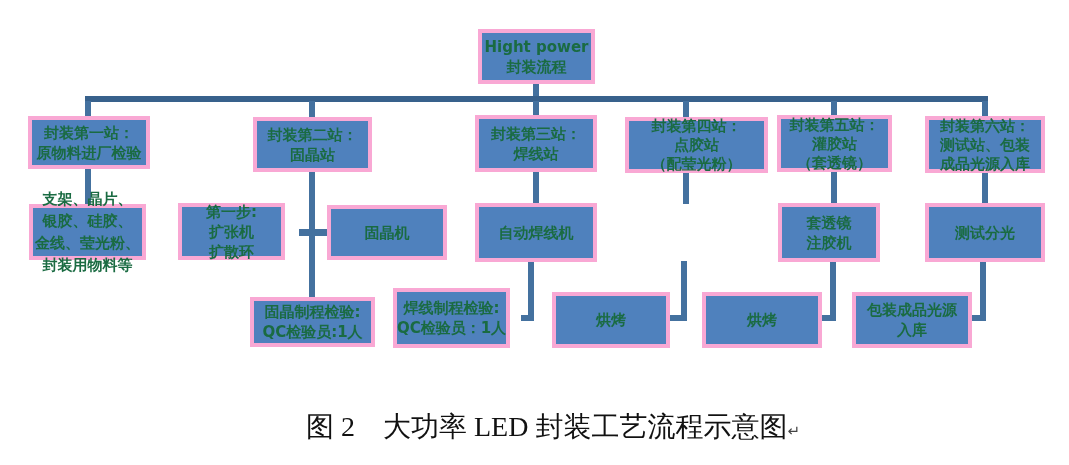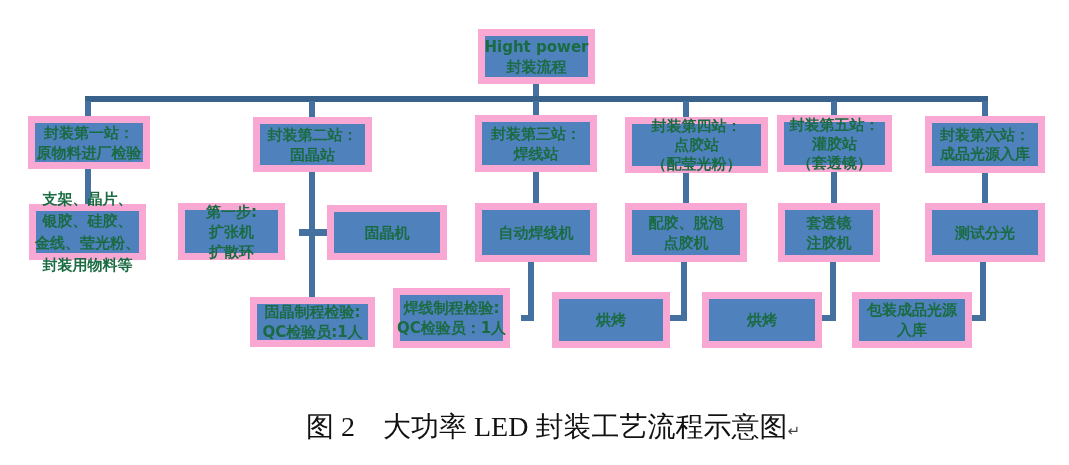--- a/index.html
+++ b/index.html
@@ -1,21 +1,21 @@
 <!DOCTYPE html>
 <html><head>
 <meta charset="utf-8">
 <style>
   html,body{margin:0;padding:0;background:#fff;}
   #canvas{
     position:relative;width:1069px;height:465px;background:#ffffff;overflow:hidden;
     font-family:"DejaVu Sans","Liberation Sans",sans-serif;
   }
   .node{
-    position:absolute;background:#4f81bd;border:7px solid #f9a8d4;box-sizing:border-box;
+    position:absolute;background:#4f81bd;border:4px solid #f9a8d4;box-sizing:border-box;
   }
   .node-text{
     position:absolute;left:-14px;right:-14px;top:50%;transform:translateY(-50%);
     text-align:center;font-weight:bold;color:#1a6b42;font-size:15px;line-height:20px;
     white-space:nowrap;
   }
   .node-text.tight{line-height:19px;}
   .node-text.wide{line-height:22px;}
   .conn{position:absolute;background:#44719f;}
   .conn-main{background:#38618c;}
@@ -92,20 +92,21 @@
   <div class="node" style="left:777px;top:115px;width:115px;height:57px">
     <div class="node-text tight">
       <div>封装第五站：</div>
       <div>灌胶站</div>
       <div>（套透镜）</div>
     </div>
   </div>
   <div class="node" style="left:925px;top:116px;width:120px;height:57px">
     <div class="node-text tight">
       <div>封装第六站：</div>
+      <div>测试站、包装</div>
       <div>成品光源入库</div>
     </div>
   </div>
 
   <div class="node" style="left:29px;top:204px;width:117px;height:56px">
     <div class="node-text wide">
       <div>支架、晶片、</div>
       <div>银胶、硅胶、</div>
       <div>金线、莹光粉、</div>
       <div>封装用物料等</div>
@@ -119,26 +120,20 @@
     </div>
   </div>
   <div class="node" style="left:327px;top:205px;width:120px;height:55px">
     <div class="node-text">
       <div>固晶机</div>
     </div>
   </div>
   <div class="node" style="left:475px;top:203px;width:122px;height:59px">
     <div class="node-text">
       <div>自动焊线机</div>
-    </div>
-  </div>
-  <div class="node" style="left:625px;top:203px;width:122px;height:59px">
-    <div class="node-text">
-      <div>配胶、脱泡</div>
-      <div>点胶机</div>
     </div>
   </div>
   <div class="node" style="left:778px;top:203px;width:102px;height:59px">
     <div class="node-text">
       <div>套透镜</div>
       <div>注胶机</div>
     </div>
   </div>
   <div class="node" style="left:925px;top:203px;width:120px;height:59px">
     <div class="node-text">

